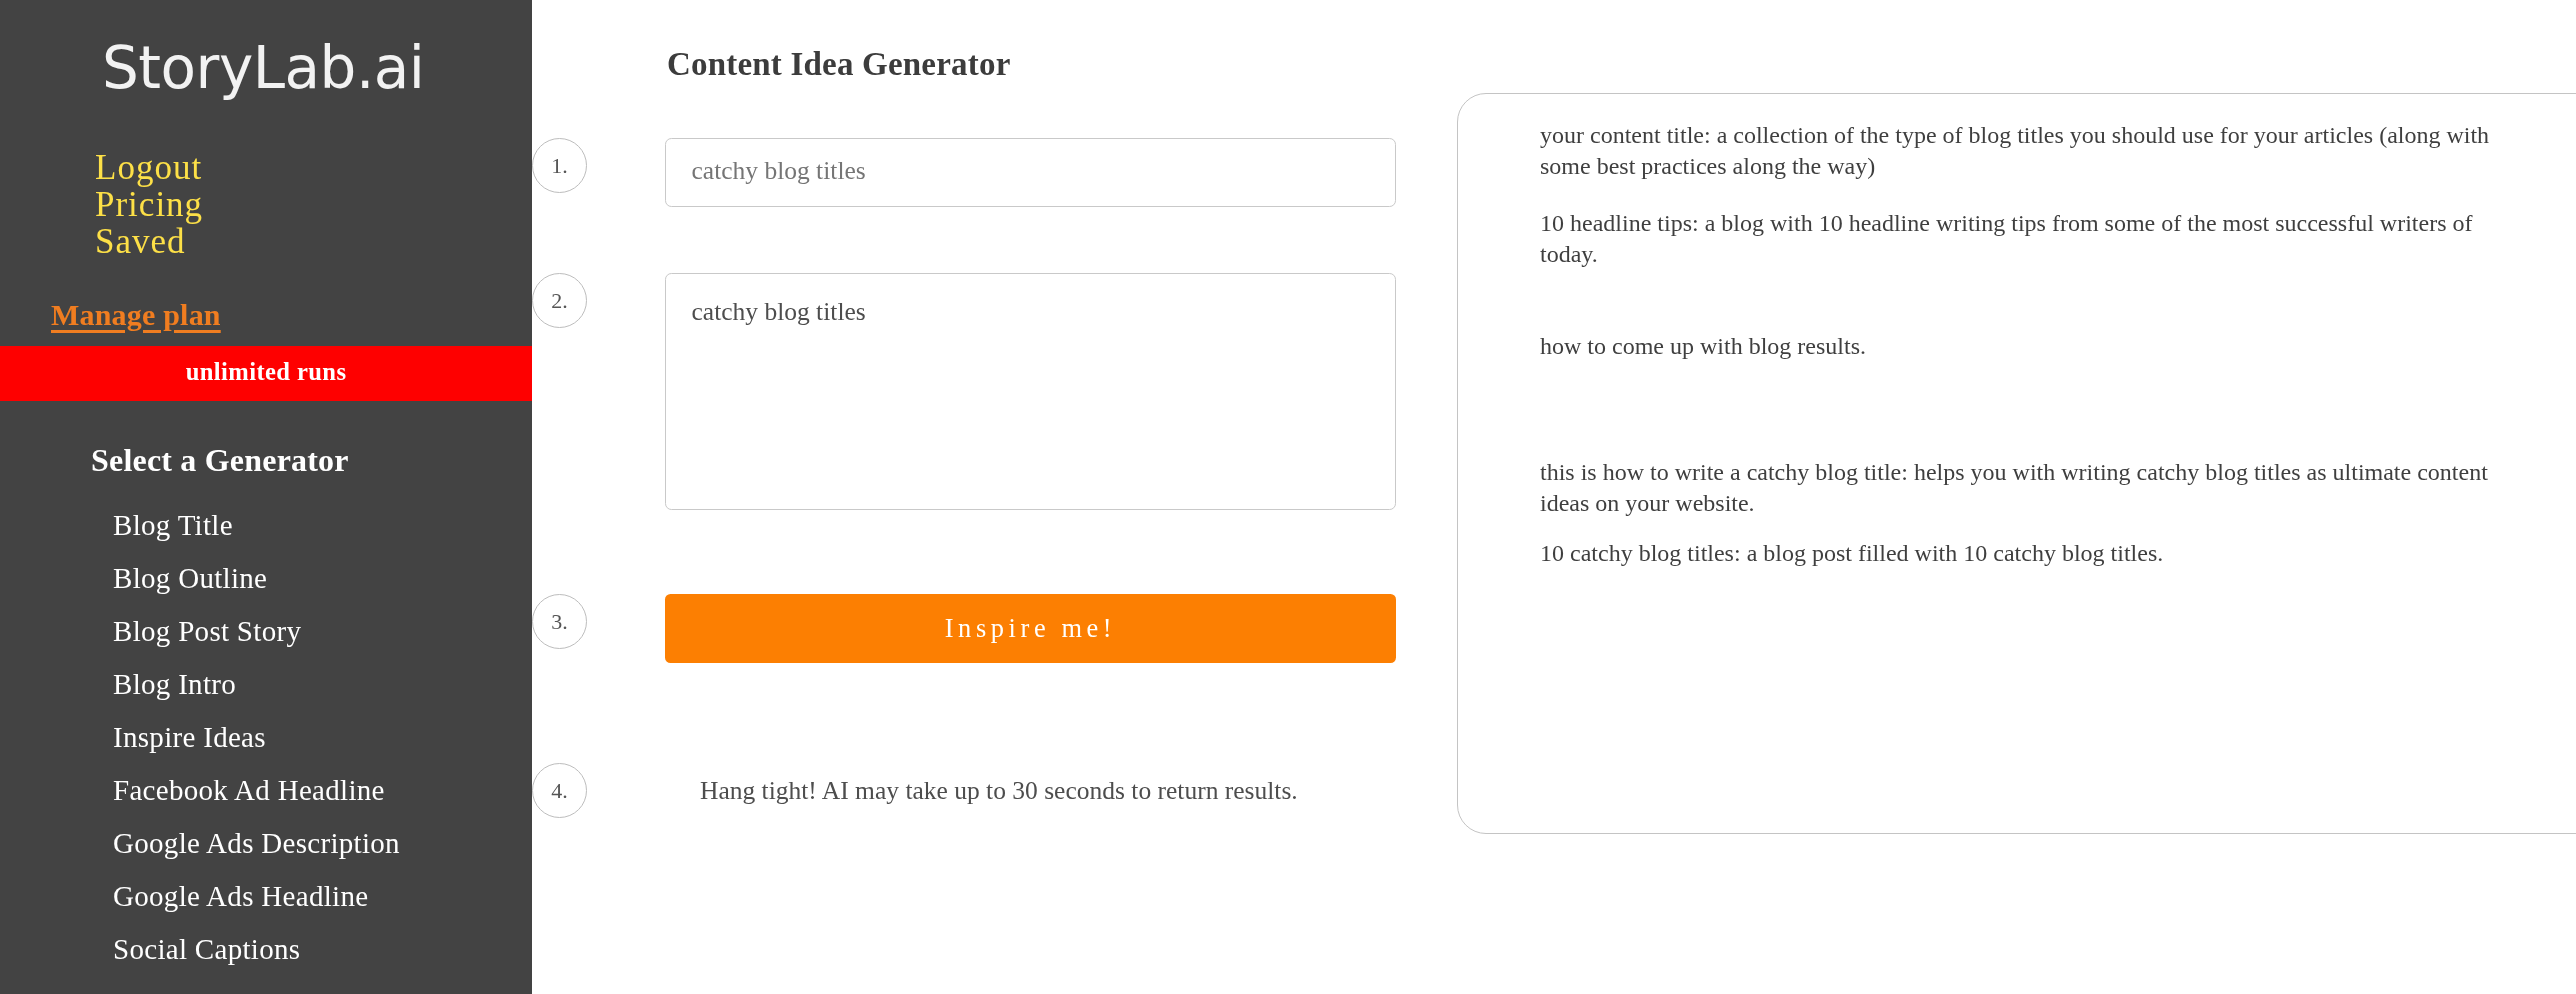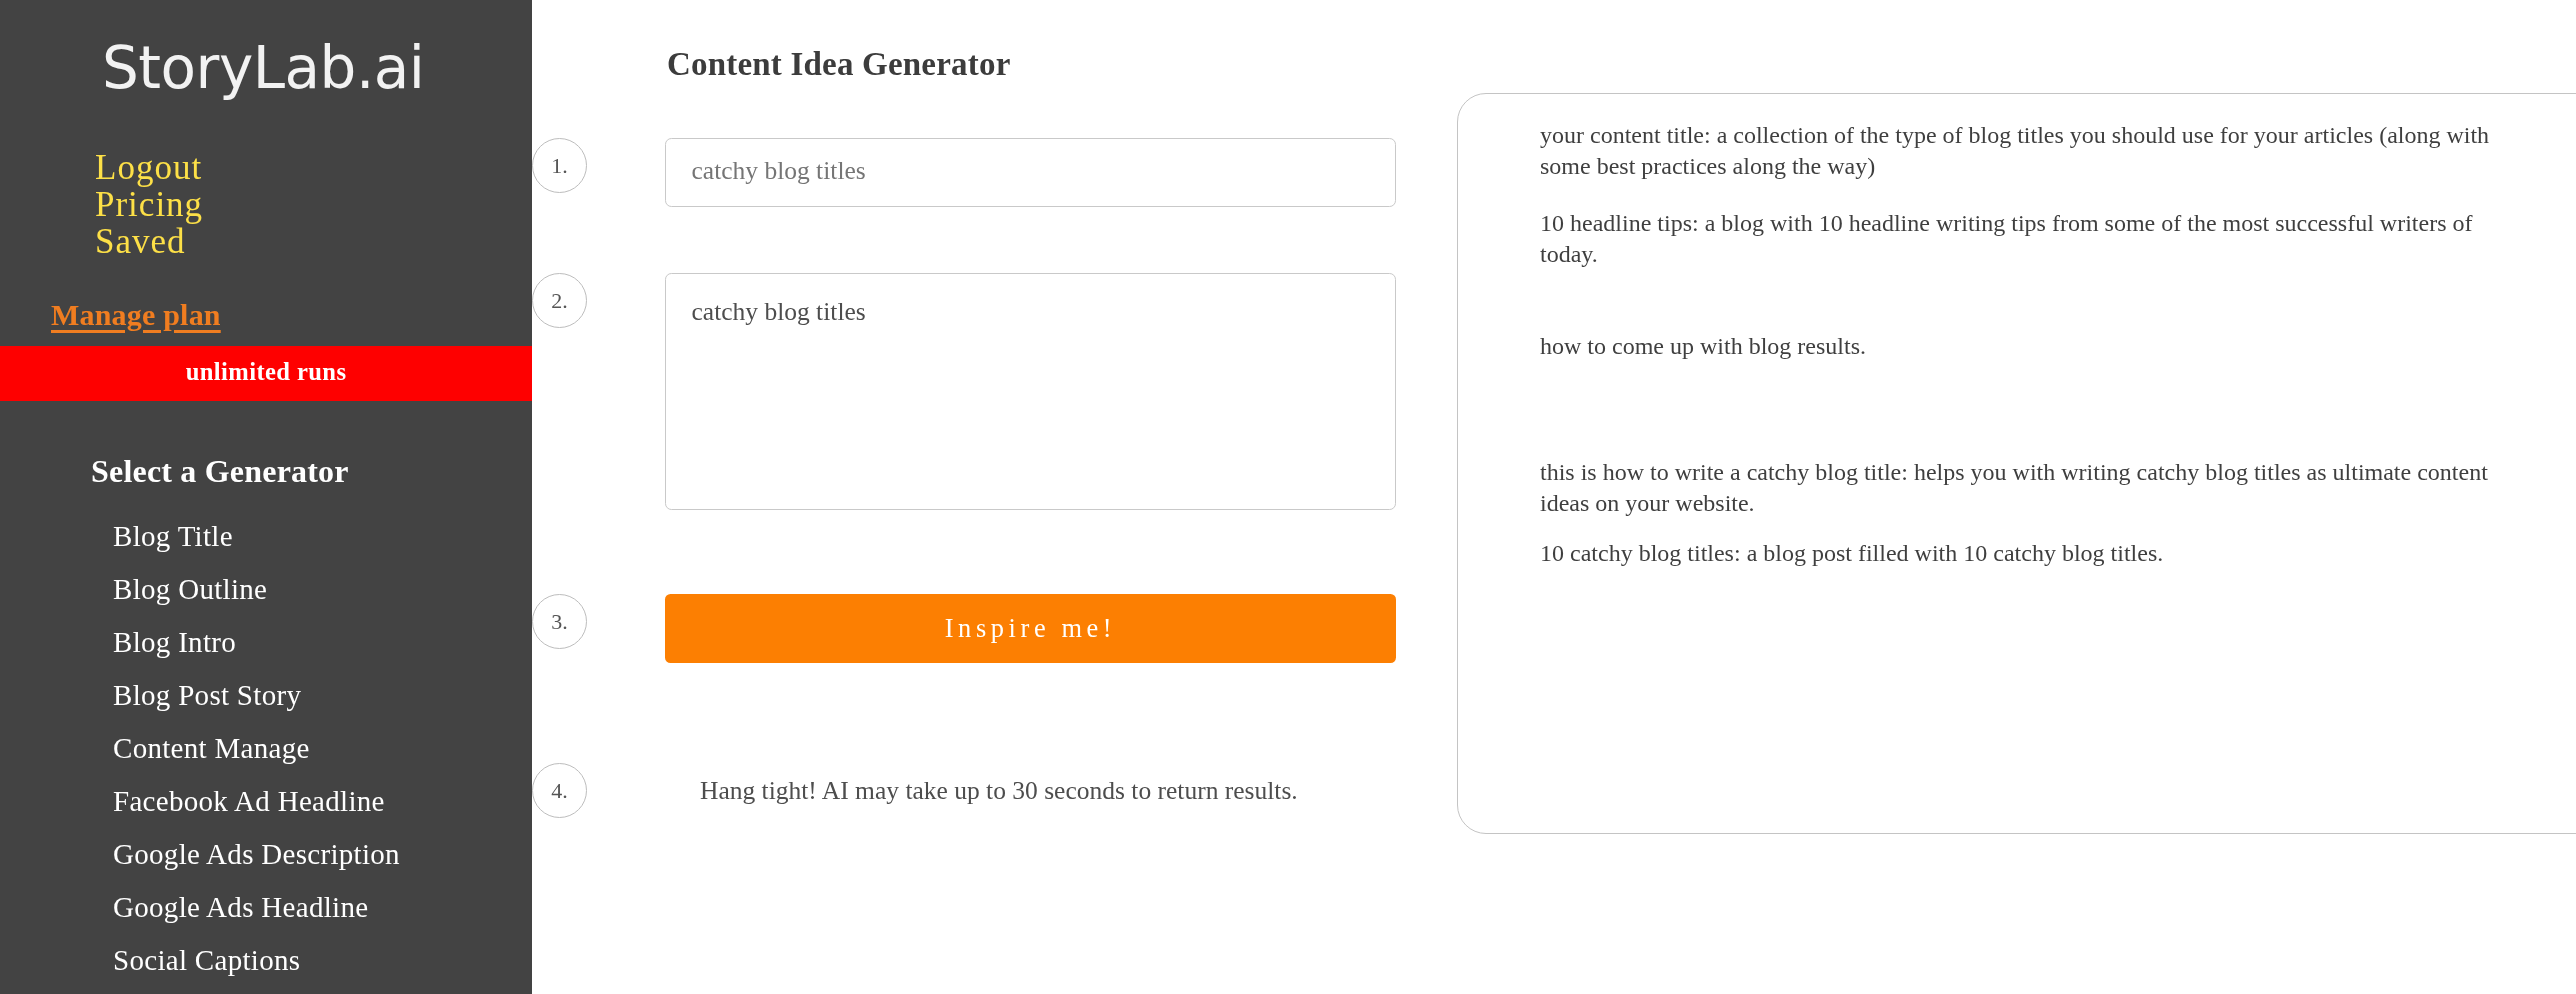--- a/index.html
+++ b/index.html
@@ -77,21 +77,21 @@
     padding: 12.8px 0 14.6px;
     letter-spacing: 0.4px;
     cursor: pointer;
   }
 
   #generator-heading {
     color: #ffffff;
     font-size: 32px;
     font-weight: 700;
     padding-left: 91px;
-    margin-top: 52px;
+    margin-top: 41px;
     letter-spacing: 0.2px;
     white-space: nowrap;
   }
 
   #generator-list {
     margin-top: 20px;
     padding-left: 113px;
     list-style: none;
   }
   .generator-item {
@@ -243,23 +243,23 @@
     <span id="manage-plan">Manage plan</span>
   </div>
 
   <div id="runs-banner">unlimited runs</div>
 
   <div id="generator-heading">Select a Generator</div>
 
   <ul id="generator-list">
     <li class="generator-item">Blog Title</li>
     <li class="generator-item">Blog Outline</li>
+    <li class="generator-item">Blog Post Story</li>
     <li class="generator-item">Blog Intro</li>
-    <li class="generator-item">Blog Post Story</li>
-    <li class="generator-item">Content Manage</li>
+    <li class="generator-item">Inspire Ideas</li>
     <li class="generator-item">Facebook Ad Headline</li>
     <li class="generator-item">Google Ads Description</li>
     <li class="generator-item">Google Ads Headline</li>
     <li class="generator-item">Social Captions</li>
   </ul>
 </div>
 
 <div id="form-col">
 
   <div id="page-title">Content Idea Generator</div>

